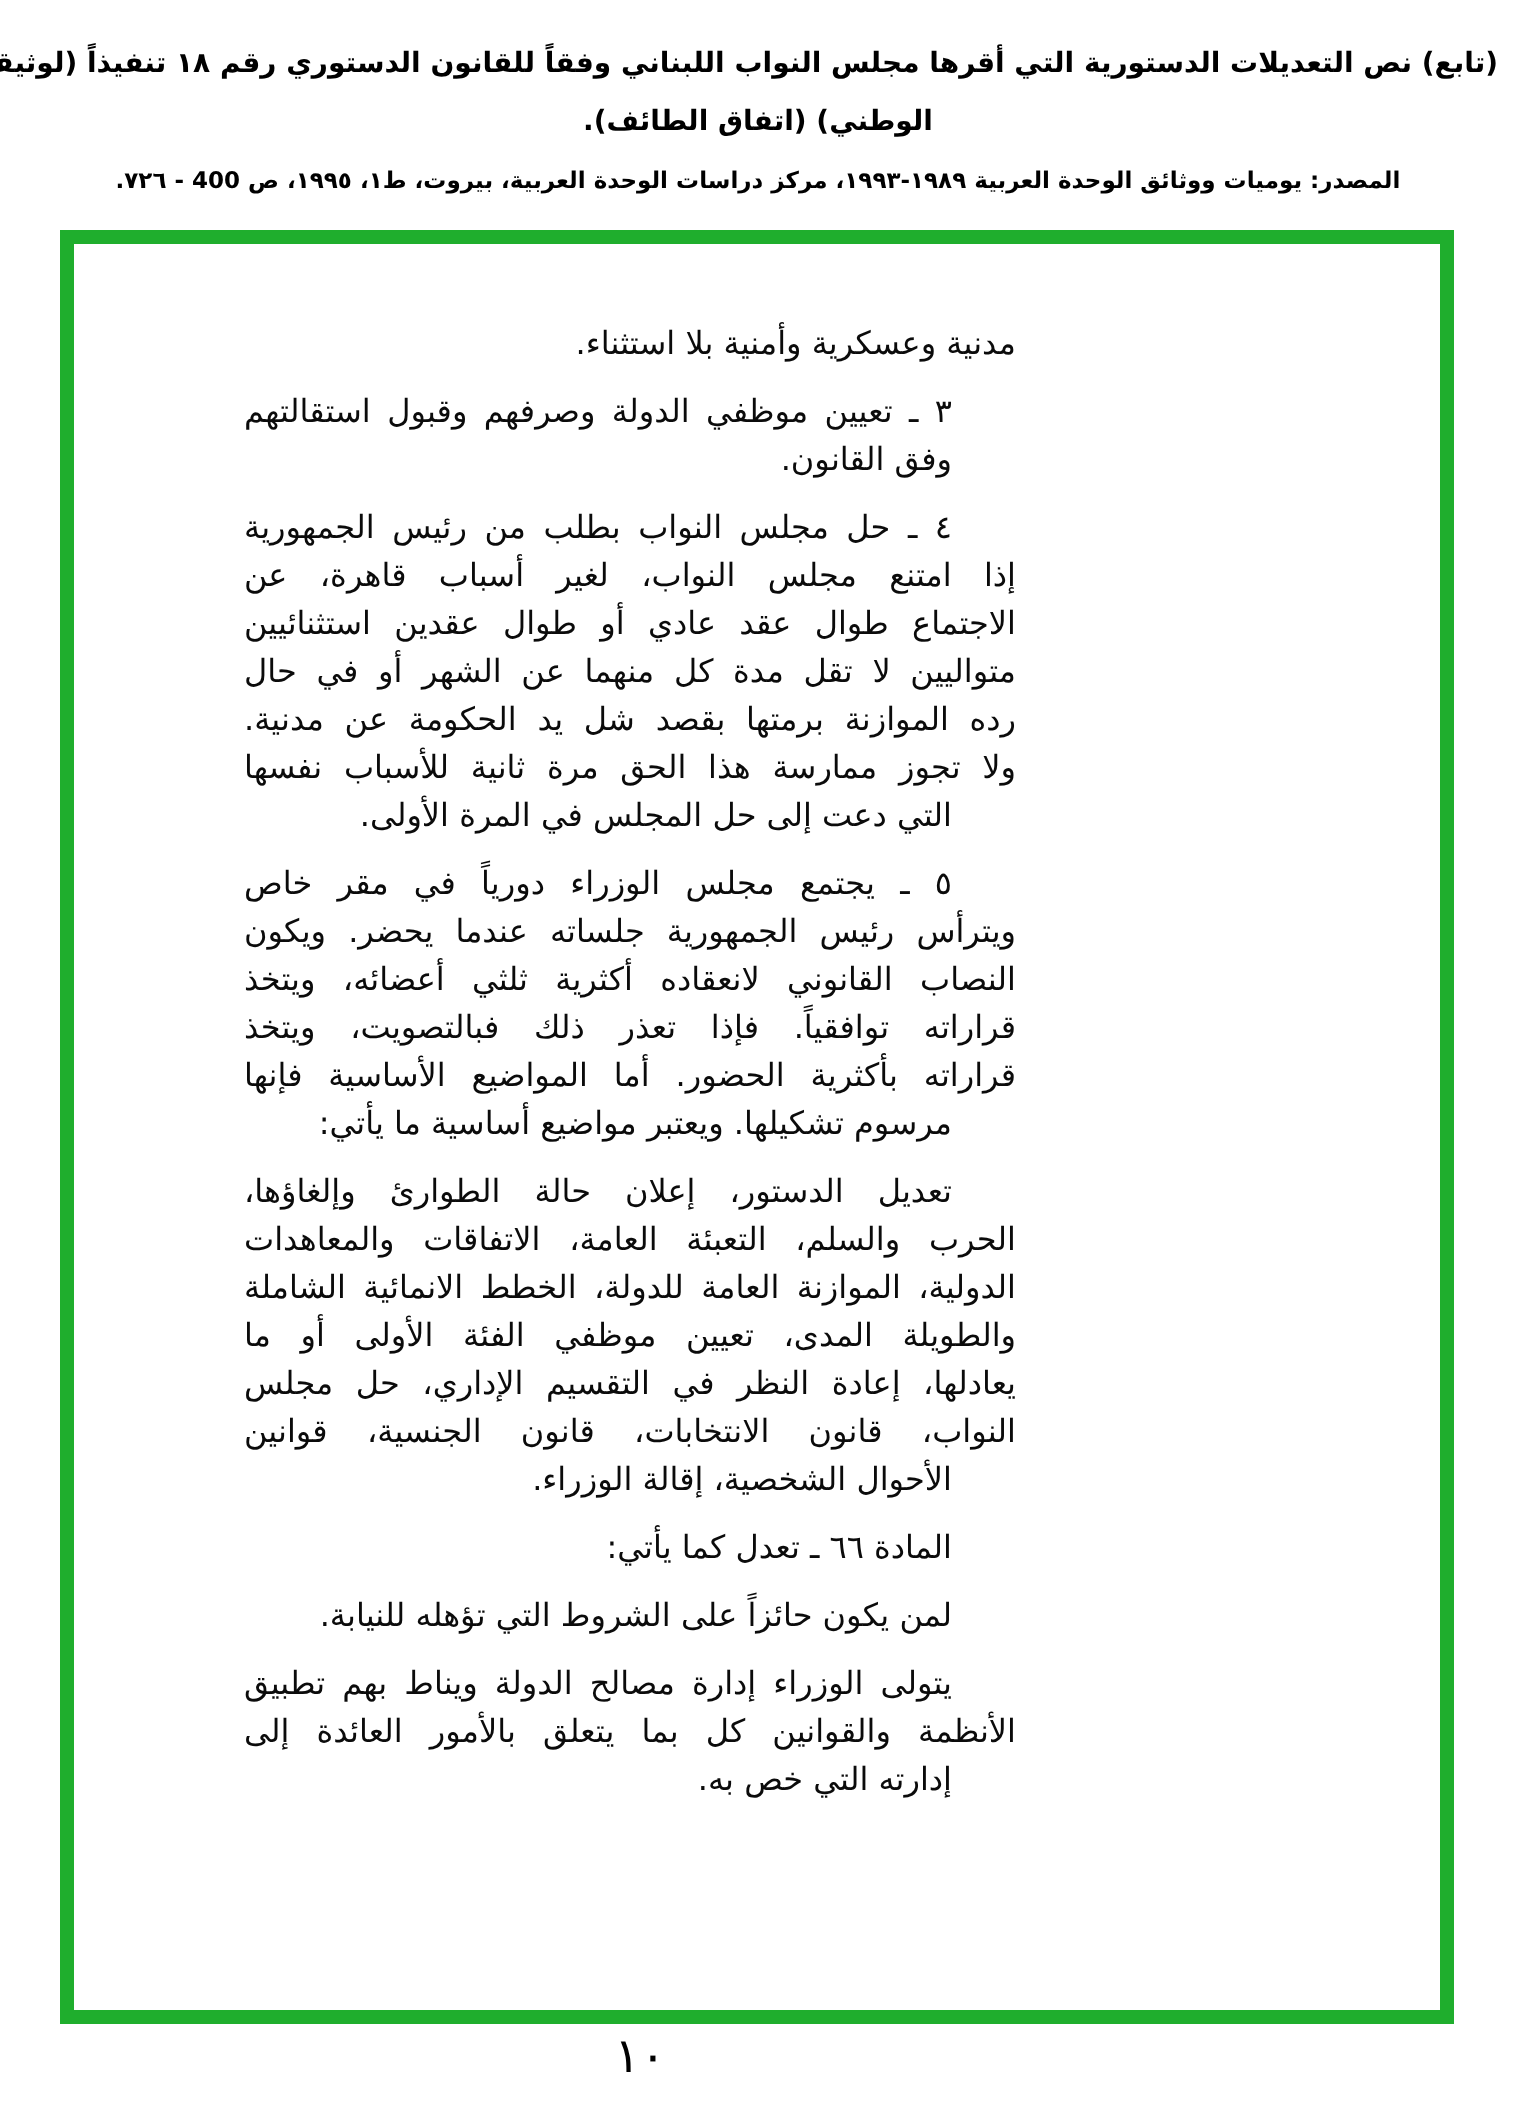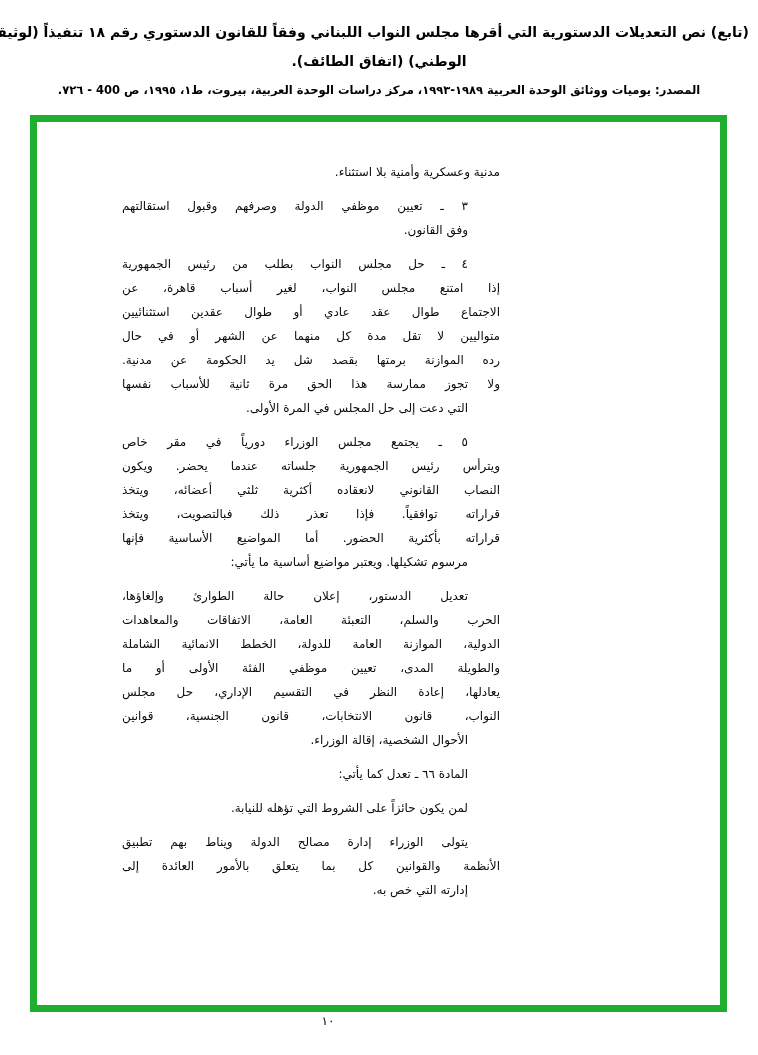--- a/index.html
+++ b/index.html
@@ -45,42 +45,42 @@
   }
   .text-col {
     position: absolute;
     left: 122px;
     top: 160px;
     width: 386px;
     direction: rtl;
     color: #0b0b0b;
   }
   .para {
-    font-size: 12px;
+    font-size: 16px;
     line-height: 24px;
-    margin: 0 8px 10px 0;
+    margin: 0 0 10px 0;
   }
   .line {
     text-align: justify;
     text-align-last: justify;
   }
   .line.last, .line.lastf {
     text-align: right;
     text-align-last: right;
   }
   .line.jf, .line.lastf {
     text-indent: 32px;
   }
   .pagenum {
     position: absolute;
     top: 1014px;
-    left: 128px;
+    left: 120px;
     width: 400px;
     text-align: center;
-    font-size: 12px;
+    font-size: 24px;
     letter-spacing: 2px;
     color: #000;
     direction: rtl;
   }
 </style>
 </head>
 <body>
 
 <div class="page">
 

